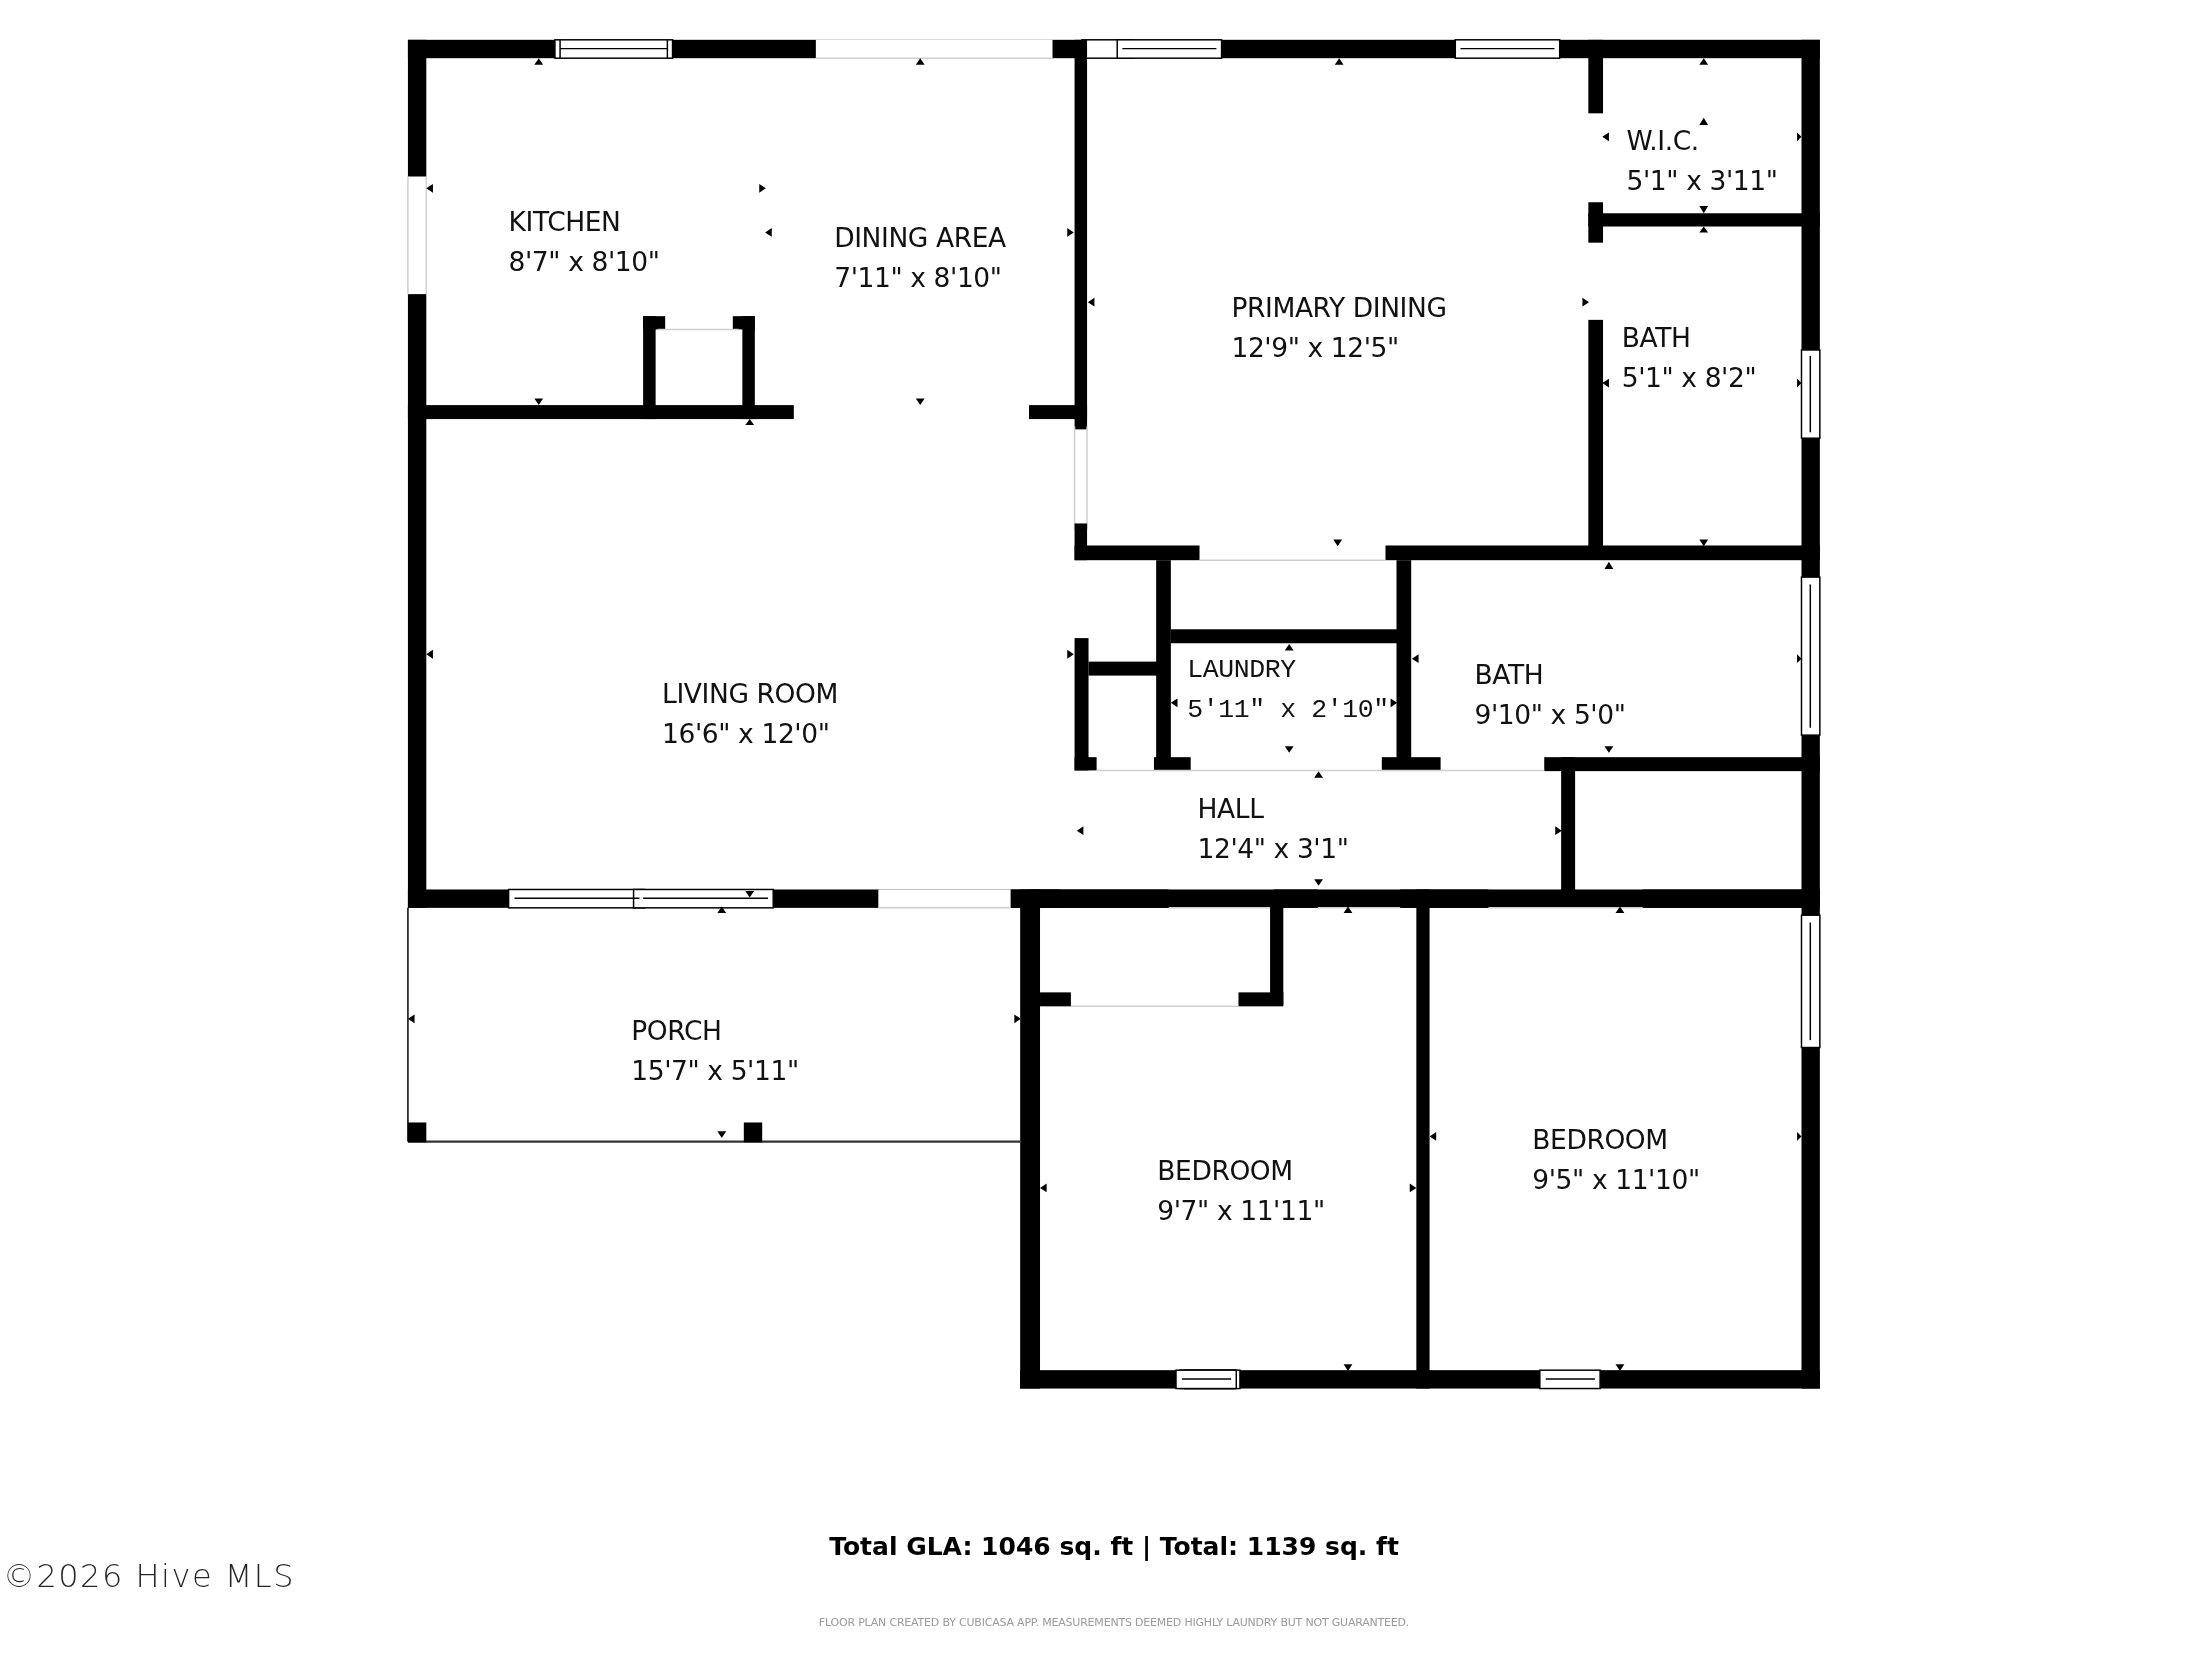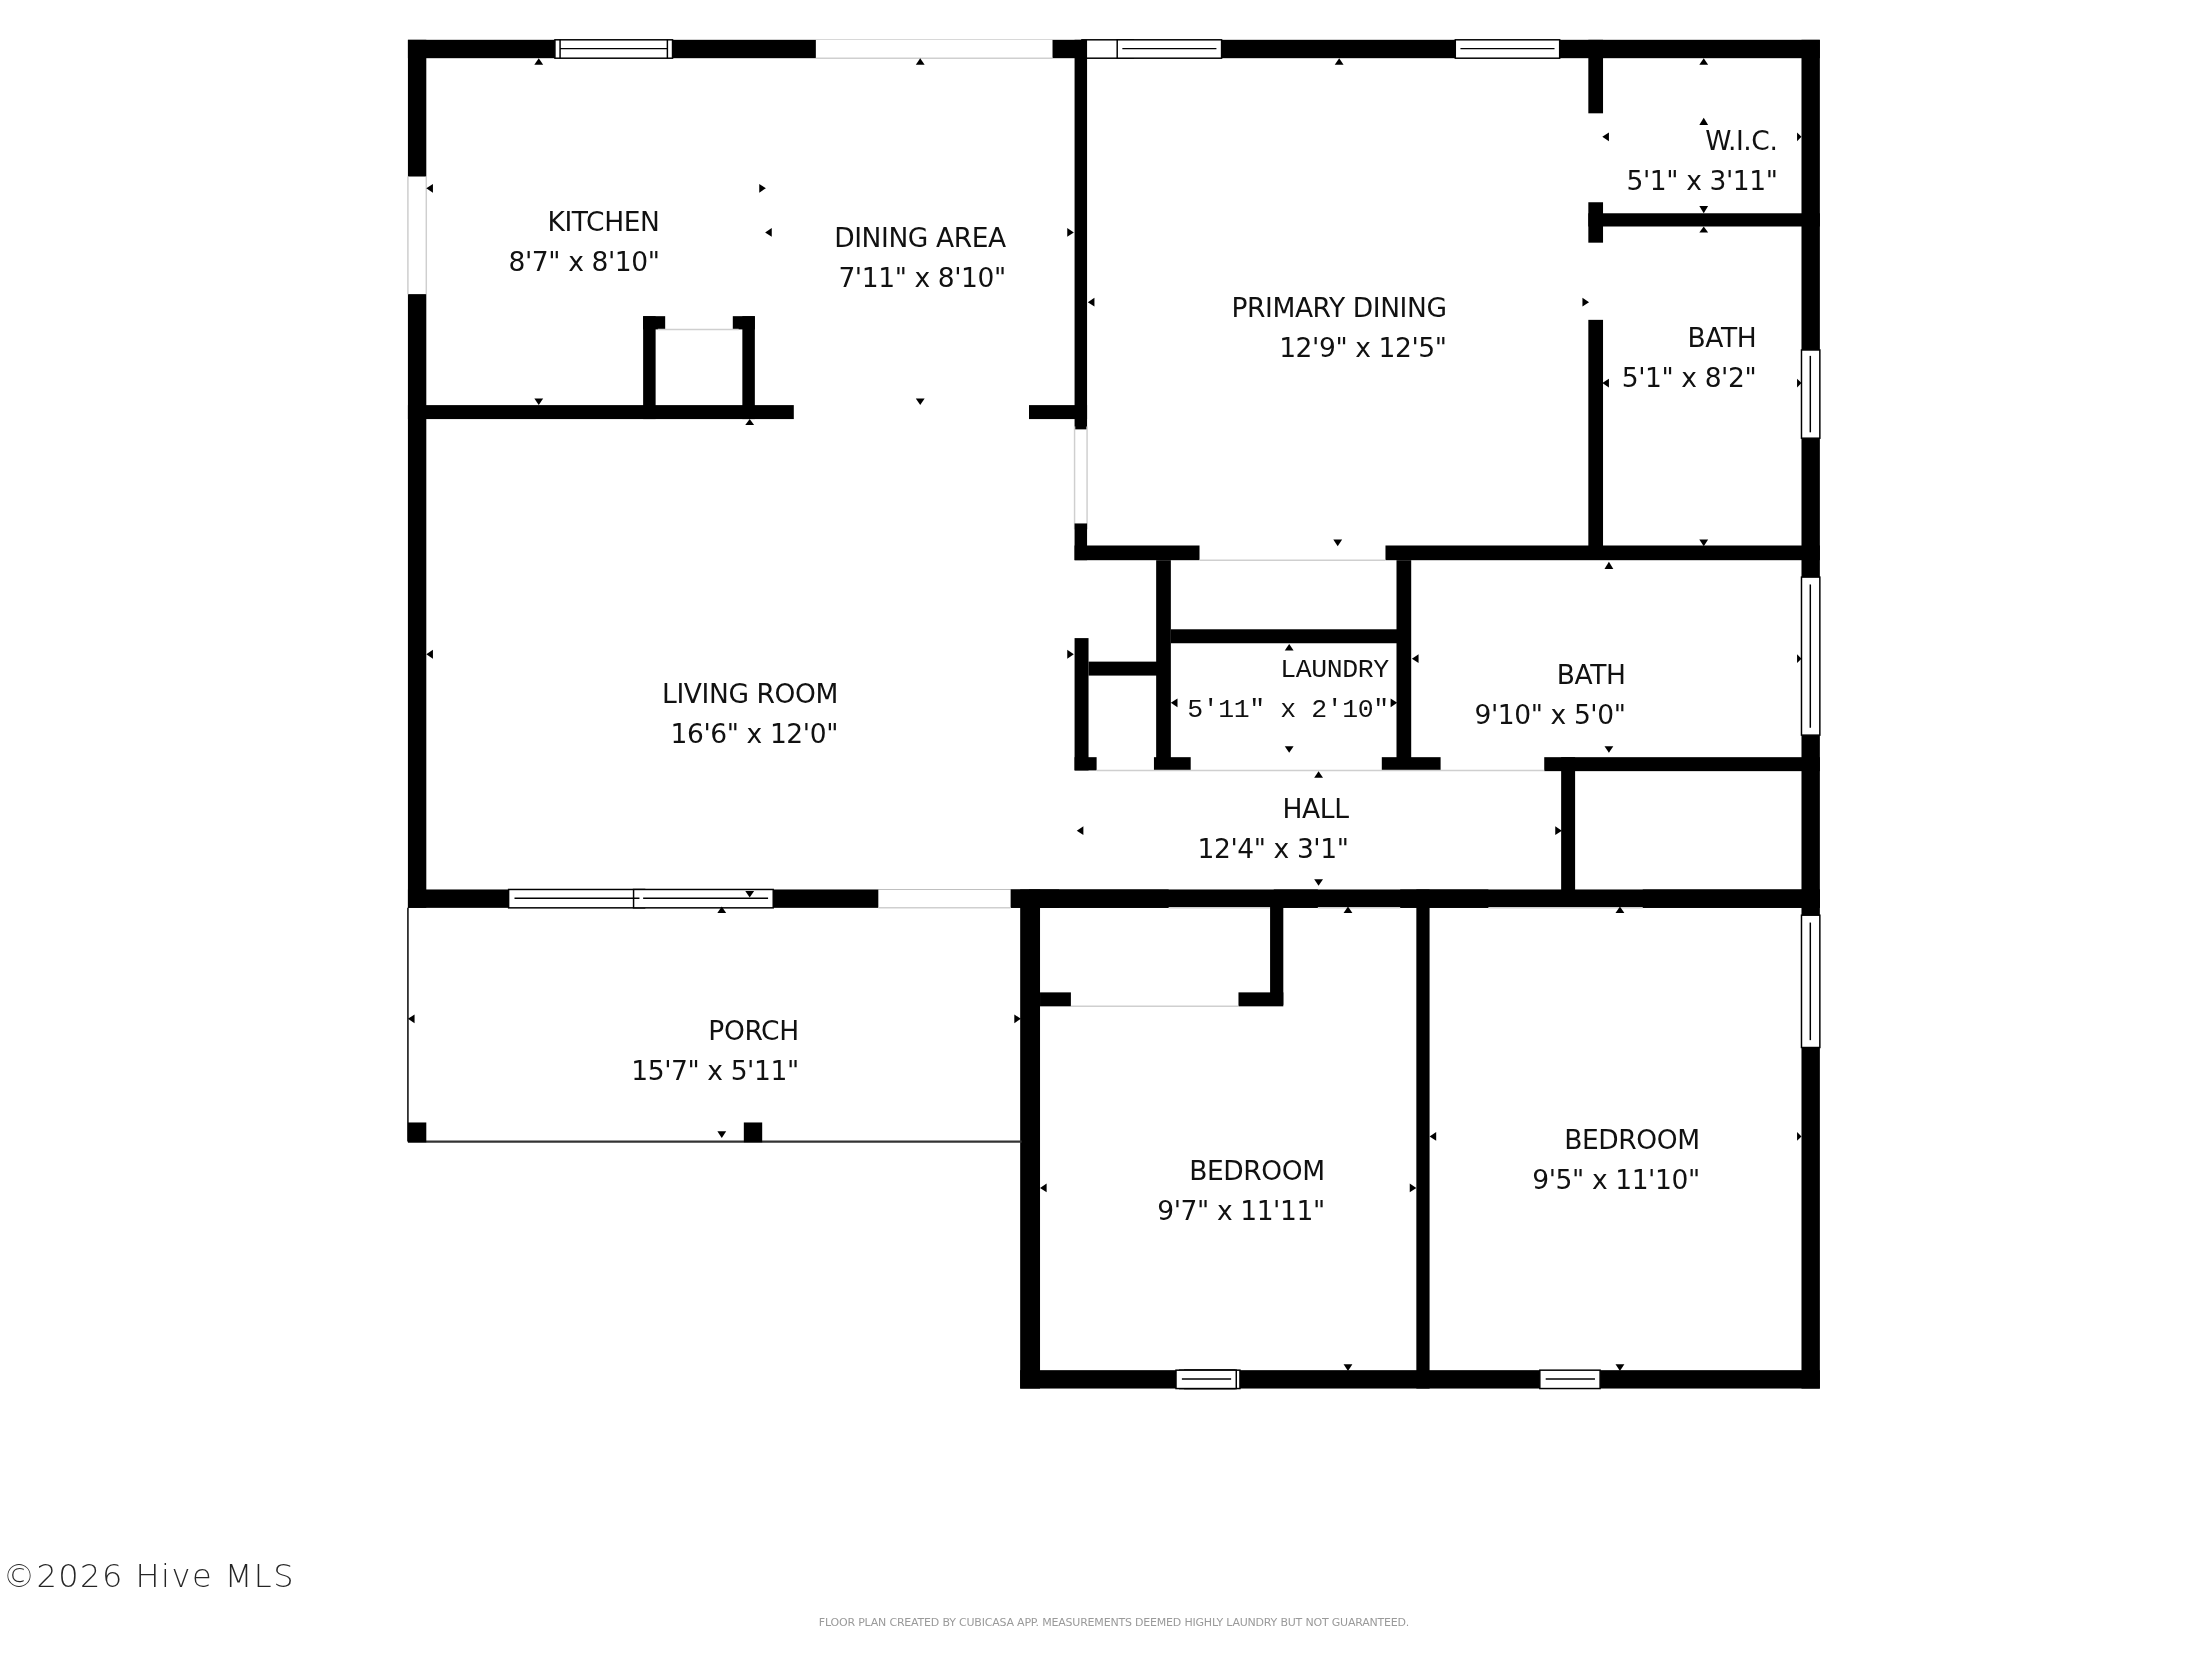--- a/index.html
+++ b/index.html
@@ -4,21 +4,21 @@
 <style>
   html, body { margin:0; padding:0; background:#ffffff; }
   body { width:2205px; height:1654px; position:relative; overflow:hidden; font-family:"DejaVu Sans", sans-serif; }
   #plan { position:absolute; left:0; top:0; width:2205px; height:1654px; }
   .wall { fill:#000; }
   .gap { fill:#fff; }
   .winframe { fill:#fff; stroke:#000; stroke-width:2; }
   .thin { stroke:#000; stroke-width:2; fill:none; }
   .lightline { stroke:#cfcfcf; stroke-width:2; fill:none; }
   .tick { fill:#000; }
-  .room-label { position:absolute; text-align:right; color:#111; font-family:"DejaVu Sans", sans-serif; font-size:26.5px; line-height:40px; transform:translateX(-50%); white-space:nowrap; letter-spacing:-0.4px; }
+  .room-label { position:absolute; text-align:left; color:#111; font-family:"DejaVu Sans", sans-serif; font-size:26.5px; line-height:40px; transform:translateX(-50%); white-space:nowrap; letter-spacing:-0.4px; }
   .room-label .name { display:block; }
   .room-label .dims { display:block; }
   .summary { position:absolute; left:1114px; top:1528px; transform:translateX(-50%); text-align:center; color:#000; white-space:nowrap; }
   .summary .total { font-family:"DejaVu Sans", sans-serif; font-weight:bold; font-size:25px; line-height:37px; }
   .summary .floor { font-family:"DejaVu Sans", sans-serif; font-size:23.5px; line-height:35px; }
   .disclaimer { position:absolute; left:1114px; top:1616px; transform:translateX(-50%); font-family:"DejaVu Sans", sans-serif; font-size:11px; color:#9a9a9a; white-space:nowrap; letter-spacing:-0.2px; }
   .copyright { position:absolute; left:2.9px; top:1557px; font-family:"DejaVu Sans", sans-serif; font-weight:200; font-size:32px; color:#000; letter-spacing:1.5px; -webkit-text-stroke:0; opacity:0.85; }
 </style>
 </head>
 <body>
@@ -249,16 +249,17 @@
 <div class="room-label" style="left:1241px; top:1151px;">
   <span class="name">BEDROOM</span>
   <span class="dims">9'7" x 11'11"</span>
 </div>
 <div class="room-label" style="left:1616px; top:1120px;">
   <span class="name">BEDROOM</span>
   <span class="dims">9'5" x 11'10"</span>
 </div>
 
 <div class="summary">
+  <div class="total">Total GLA: 1046 sq. ft | Total: 1139 sq. ft</div>
 </div>
 <div class="disclaimer">FLOOR PLAN CREATED BY CUBICASA APP. MEASUREMENTS DEEMED HIGHLY LAUNDRY BUT NOT GUARANTEED.</div>
 <div class="copyright">©2026 Hive MLS</div>
 
 
 </body></html>

